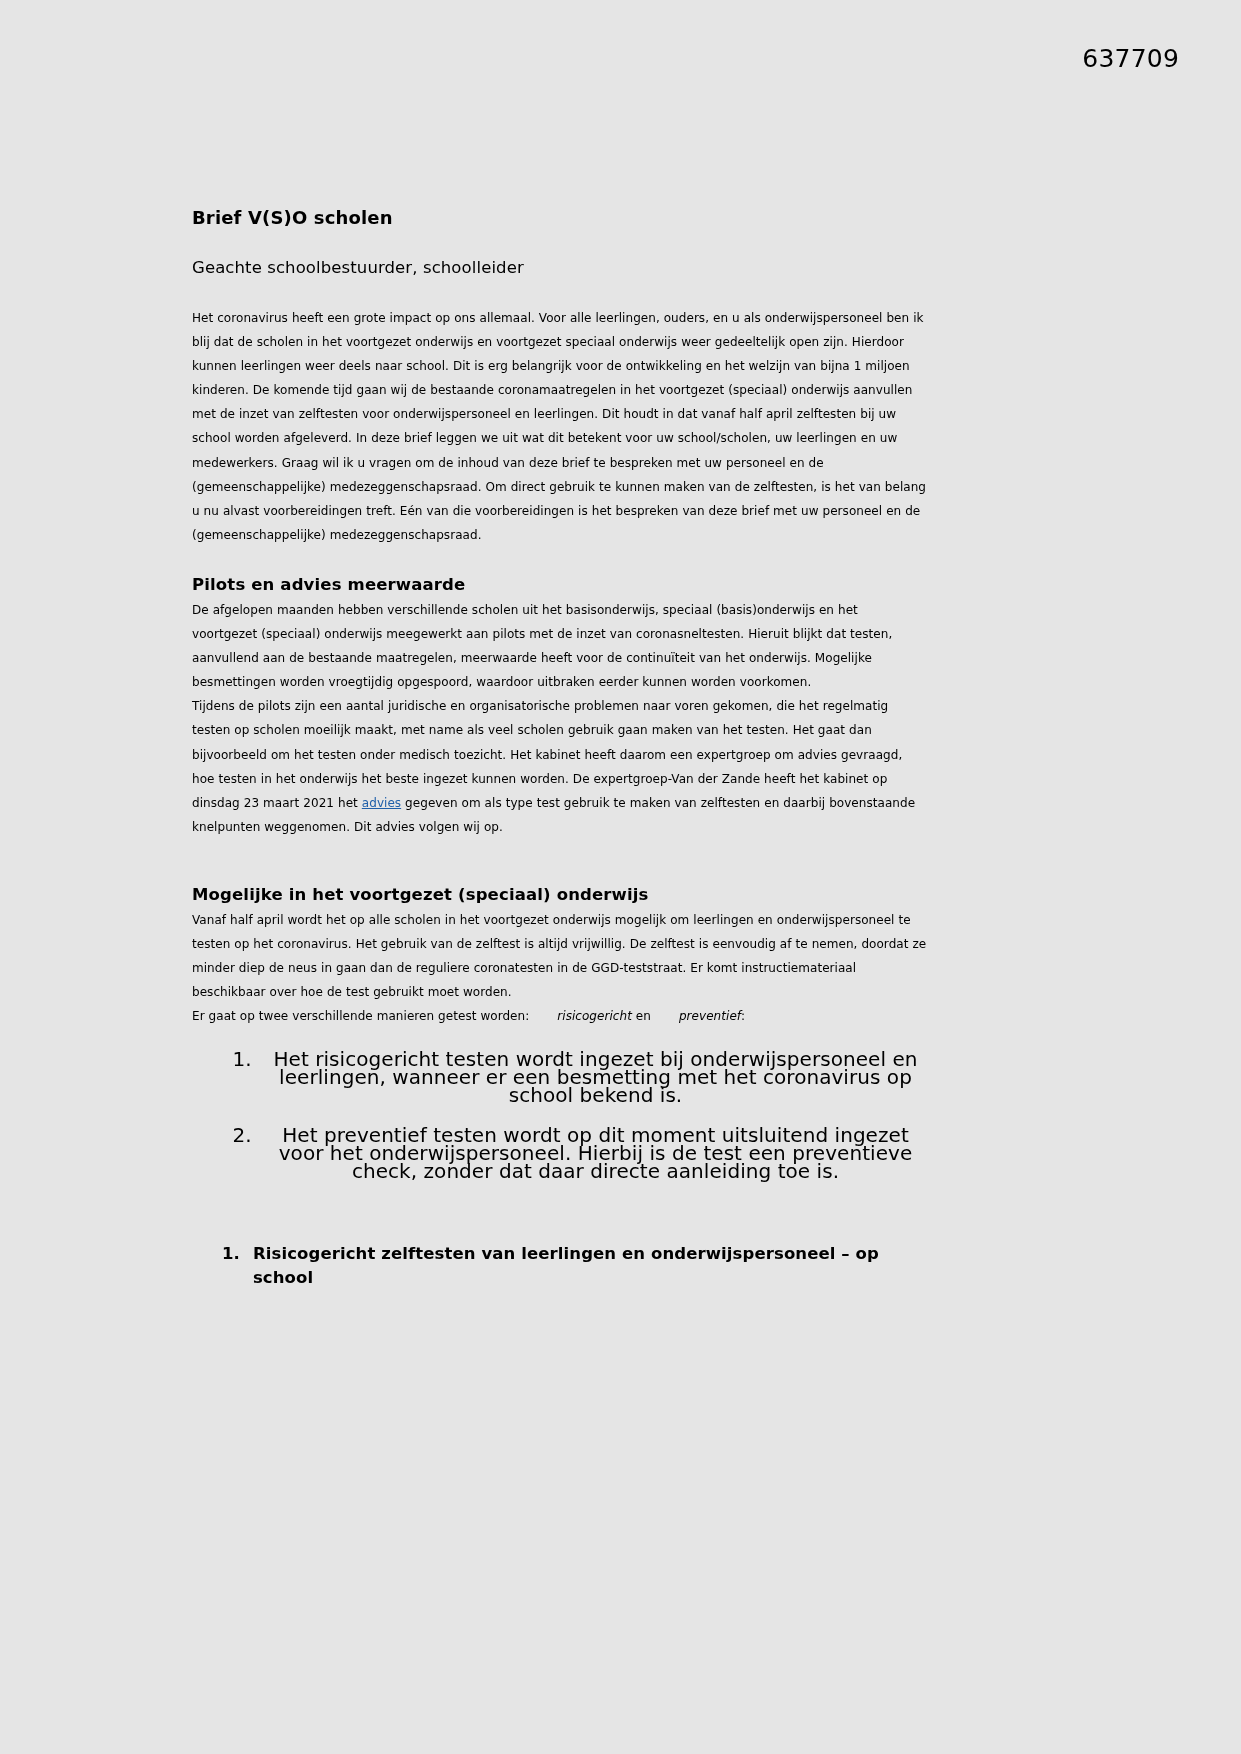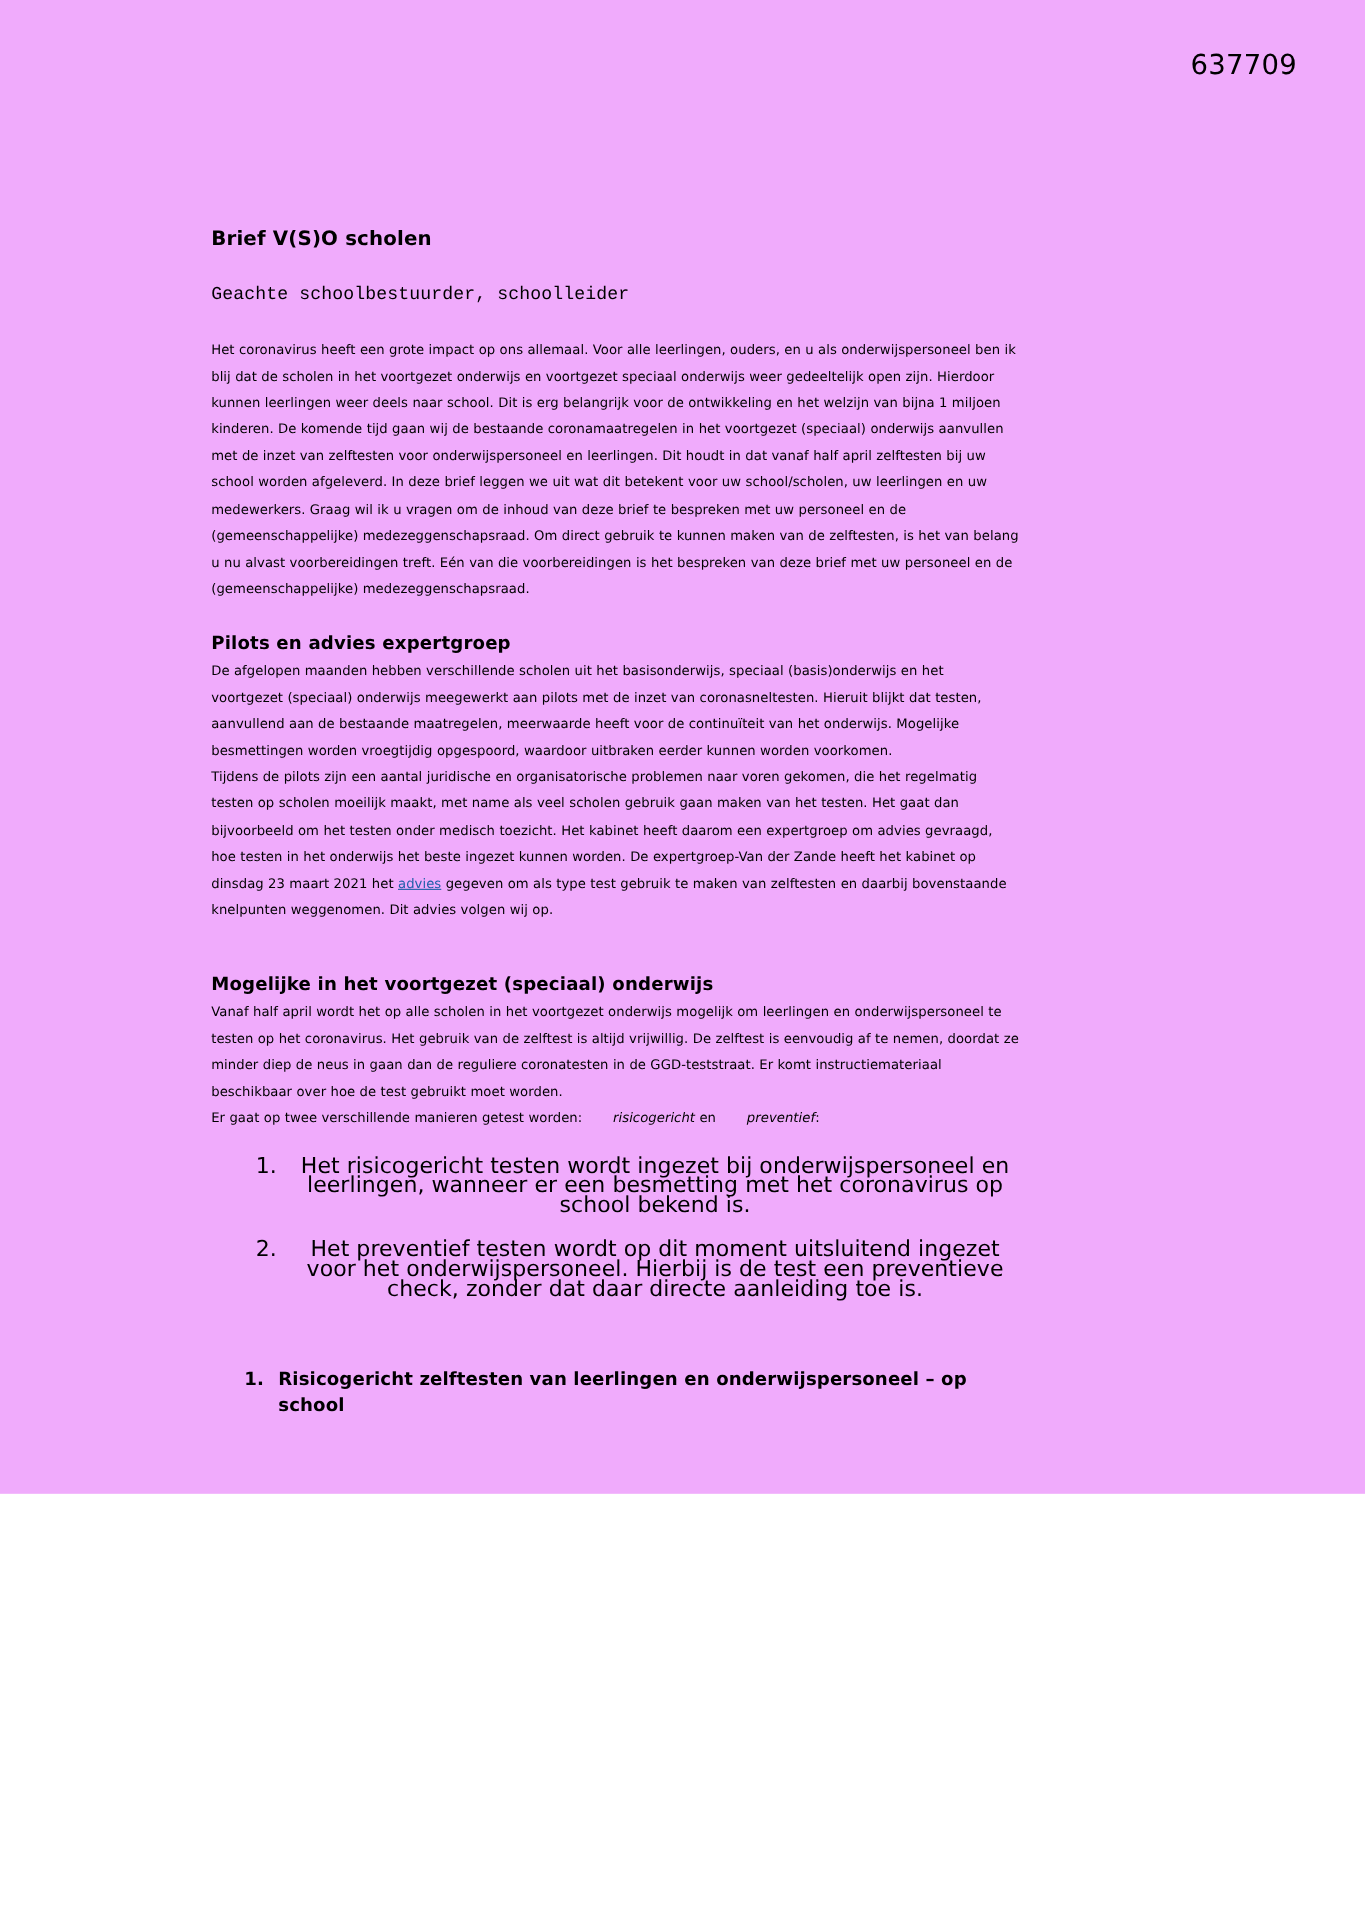--- a/index.html
+++ b/index.html
@@ -12,22 +12,22 @@
     height: 1754px;
     position: relative;
     font-family: "DejaVu Sans", "Liberation Sans", sans-serif;
     color: #000000;
     overflow: hidden;
   }
 
   .page {
     position: relative;
     width: 1241px;
-    height: 1358px;
-    background: #f0abfc;
+    height: 1754px;
+    background: #e5e5e5;
     box-sizing: border-box;
   }
 
   
   .doc-header {
     position: absolute;
     top: 44px;
     right: 62px;
     font-size: 25px;
     line-height: 30px;
@@ -50,21 +50,20 @@
     line-height: 24px;
     letter-spacing: 0.15px;
     margin: 0 0 26px 0;
   }
 
   .salutation {
     font-size: 16.5px;
     line-height: 24px;
     letter-spacing: 0.1px;
     margin: 0 0 26px 0;
-    font-family: Liberation Mono, monospace;
   }
 
   p.body {
     font-size: 12px;
     line-height: 24.1px;
     letter-spacing: 0.05px;
     margin: 0;
     text-align: left;
     word-spacing: 0.1px;
   }
@@ -124,21 +123,21 @@
   <div class="doc-header">637709</div>
 
   <div class="content">
 
     <div class="sec-title">Brief V(S)O scholen</div>
 
     <div class="salutation">Geachte schoolbestuurder, schoolleider</div>
 
     <p class="body">Het coronavirus heeft een grote impact op ons allemaal. Voor alle leerlingen, ouders, en u als onderwijspersoneel ben ik blij dat de scholen in het voortgezet onderwijs en voortgezet speciaal onderwijs weer gedeeltelijk open zijn. Hierdoor kunnen leerlingen weer deels naar school. Dit is erg belangrijk voor de ontwikkeling en het welzijn van bijna 1 miljoen kinderen. De komende tijd gaan wij de bestaande coronamaatregelen in het voortgezet (speciaal) onderwijs aanvullen met de inzet van zelftesten voor onderwijspersoneel en leerlingen. Dit houdt in dat vanaf half april zelftesten bij uw school worden afgeleverd. In deze brief leggen we uit wat dit betekent voor uw school/scholen, uw leerlingen en uw medewerkers. Graag wil ik u vragen om de inhoud van deze brief te bespreken met uw personeel en de (gemeenschappelijke) medezeggenschapsraad. Om direct gebruik te kunnen maken van de zelftesten, is het van belang u nu alvast voorbereidingen treft. Eén van die voorbereidingen is het bespreken van deze brief met uw personeel en de (gemeenschappelijke) medezeggenschapsraad.</p>
 
-    <h2 class="sub-head">Pilots en advies expertgroep</h2>
+    <h2 class="sub-head">Pilots en advies meerwaarde</h2>
 
     <p class="body">De afgelopen maanden hebben verschillende scholen uit het basisonderwijs, speciaal (basis)onderwijs en het voortgezet (speciaal) onderwijs meegewerkt aan pilots met de inzet van coronasneltesten. Hieruit blijkt dat testen, aanvullend aan de bestaande maatregelen, meerwaarde heeft voor de continuïteit van het onderwijs. Mogelijke besmettingen worden vroegtijdig opgespoord, waardoor uitbraken eerder kunnen worden voorkomen.</p>
 
     <p class="body gap-lg"><span>Tijdens de pilots zijn een aantal juridische en organisatorische problemen naar voren gekomen, die het regelmatig testen op scholen moeilijk maakt, met name als veel scholen gebruik gaan maken van het testen. Het gaat dan bijvoorbeeld om het testen onder medisch toezicht. Het kabinet heeft daarom een expertgroep om advies gevraagd, hoe testen in het onderwijs het beste ingezet kunnen worden. De expertgroep-Van der Zande heeft het kabinet op dinsdag 23 maart 2021 het </span><a class="inline-link" href="#">advies</a><span> gegeven om als type test gebruik te maken van zelftesten en daarbij bovenstaande knelpunten weggenomen. Dit advies volgen wij op.</span></p>
 
     <h2 class="sub-head" style="margin-top:44px;">Mogelijke in het voortgezet (speciaal) onderwijs</h2>
 
     <p class="body">Vanaf half april wordt het op alle scholen in het voortgezet onderwijs mogelijk om leerlingen en onderwijspersoneel te testen op het coronavirus. Het gebruik van de zelftest is altijd vrijwillig. De zelftest is eenvoudig af te nemen, doordat ze minder diep de neus in gaan dan de reguliere coronatesten in de GGD-teststraat. Er komt instructiemateriaal beschikbaar over hoe de test gebruikt moet worden.</p>
 
     <p class="body gap-lg"><span>Er gaat op twee verschillende manieren getest worden: </span><em class="ital">risicogericht</em><span> en </span><em class="ital">preventief</em><span>:</span></p>

